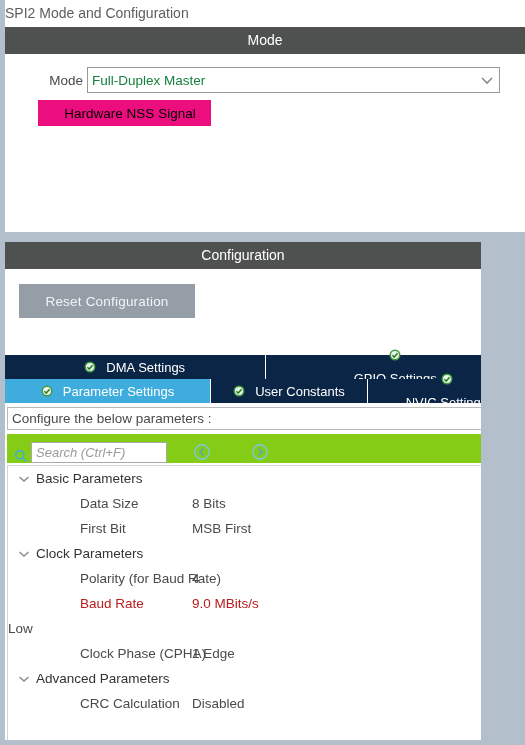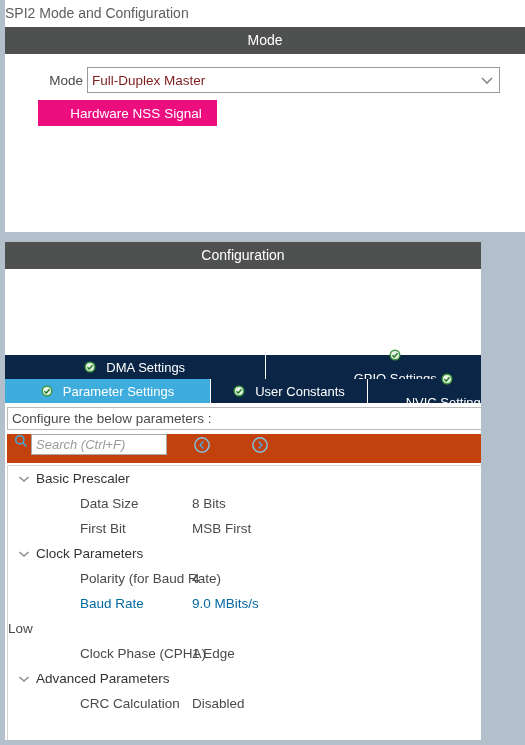--- a/index.html
+++ b/index.html
@@ -66,39 +66,39 @@
     display: flex;
     align-items: center;
     justify-content: flex-end;
     font-size: 13.5px;
     color: #4a4a4a;
     padding-right: 4px;
     white-space: nowrap;
   }
   .field-label.hl {
     background: #ec0e7e;
-    color: #ffffff;
-    padding-left: 20px;
+    color: #000000;
+    padding-left: 14px;
     padding-right: 3px;
     justify-content: center;
     text-align: center;
   }
   .combo {
     border: 1px solid #9a9a9a;
     background: #ffffff;
     display: flex;
     align-items: center;
     box-sizing: border-box;
     position: relative;
   }
   .combo .val {
     flex: 1;
     padding-left: 4px;
     font-size: 13.5px;
-    color: #7f1d1d;
+    color: #15803d;
     white-space: nowrap;
     overflow: hidden;
   }
   .chev {
     width: 24px;
     display: flex;
     align-items: center;
     justify-content: center;
   }
   .chev svg { display:block; }
@@ -198,22 +198,22 @@
   }
 
   
   .toolbar {
     position: absolute;
     left: 2px;
     top: 165px;
     width: 516px;
     height: 29px;
     display: flex;
-    align-items: flex-start;
-    background: #c2410c;
+    align-items: flex-end;
+    background: #84cc16;
   }
   .search-icon { width: 20px; display:flex; align-items:center; justify-content:center; margin-left:4px;}
   .search-input {
     width: 136px;
     height: 21px;
     box-sizing: border-box;
     border: 1px solid #a9a9a9;
     background: #ffffff;
     font-family: "Liberation Sans", sans-serif;
     font-size: 13px;
@@ -260,21 +260,21 @@
     font-size: 13.5px;
     color: #4a4a4a;
   }
   .row .pname {
     width: 184px;
     padding-left: 72px;
     box-sizing: border-box;
     white-space: nowrap;
   }
   .row .pval { white-space: nowrap; }
-  .row.dim .pname, .row.dim .pval { color: #0369a1; }
+  .row.dim .pname, .row.dim .pval { color: #b91c1c; }
 
   .vscroll {
     position: absolute;
     right: 4px;
     top: 2px;
     width: 9px;
     height: 274px;
     background: #ffffff;
   }
   .vthumb {
@@ -332,20 +332,21 @@
     </div>
   </div>
 
   <div class="gutter"></div>
 
   <div class="cfg-panel">
     <div class="band">Configuration</div>
 
     <div class="cfg-body">
 
+      <div class="reset-btn">Reset Configuration</div>
 
       <div class="tabrow row1">
         <div class="tab">
           <span class="okicon">
             <svg width="12" height="12" viewBox="0 0 12 12">
                 <circle cx="6" cy="6" r="5.5" fill="#3f9a3f"></circle>
                 <circle cx="6" cy="6" r="4" fill="#e8f3e8"></circle>
                 <polyline points="3.4,6.2 5.2,8 8.6,4.2" fill="none" stroke="#2e7d2e" stroke-width="1.6"></polyline>
               </svg>
           </span>
@@ -430,21 +431,21 @@
       </div>
 
       <div class="tree">
 
         <div class="group">
           <span class="gchev">
             <svg width="12" height="8" viewBox="0 0 12 8">
                 <polyline points="1.5,2 6,6 10.5,2" fill="none" stroke="#8c8c8c" stroke-width="1.5"></polyline>
               </svg>
           </span>
-          <span>Basic Prescaler</span>
+          <span>Basic Parameters</span>
         </div>
         <div class="row">
           <span class="pname">Data Size</span>
           <span class="pval">8 Bits</span>
         </div>
         <div class="row">
           <span class="pname">First Bit</span>
           <span class="pval">MSB First</span>
         </div>
 

